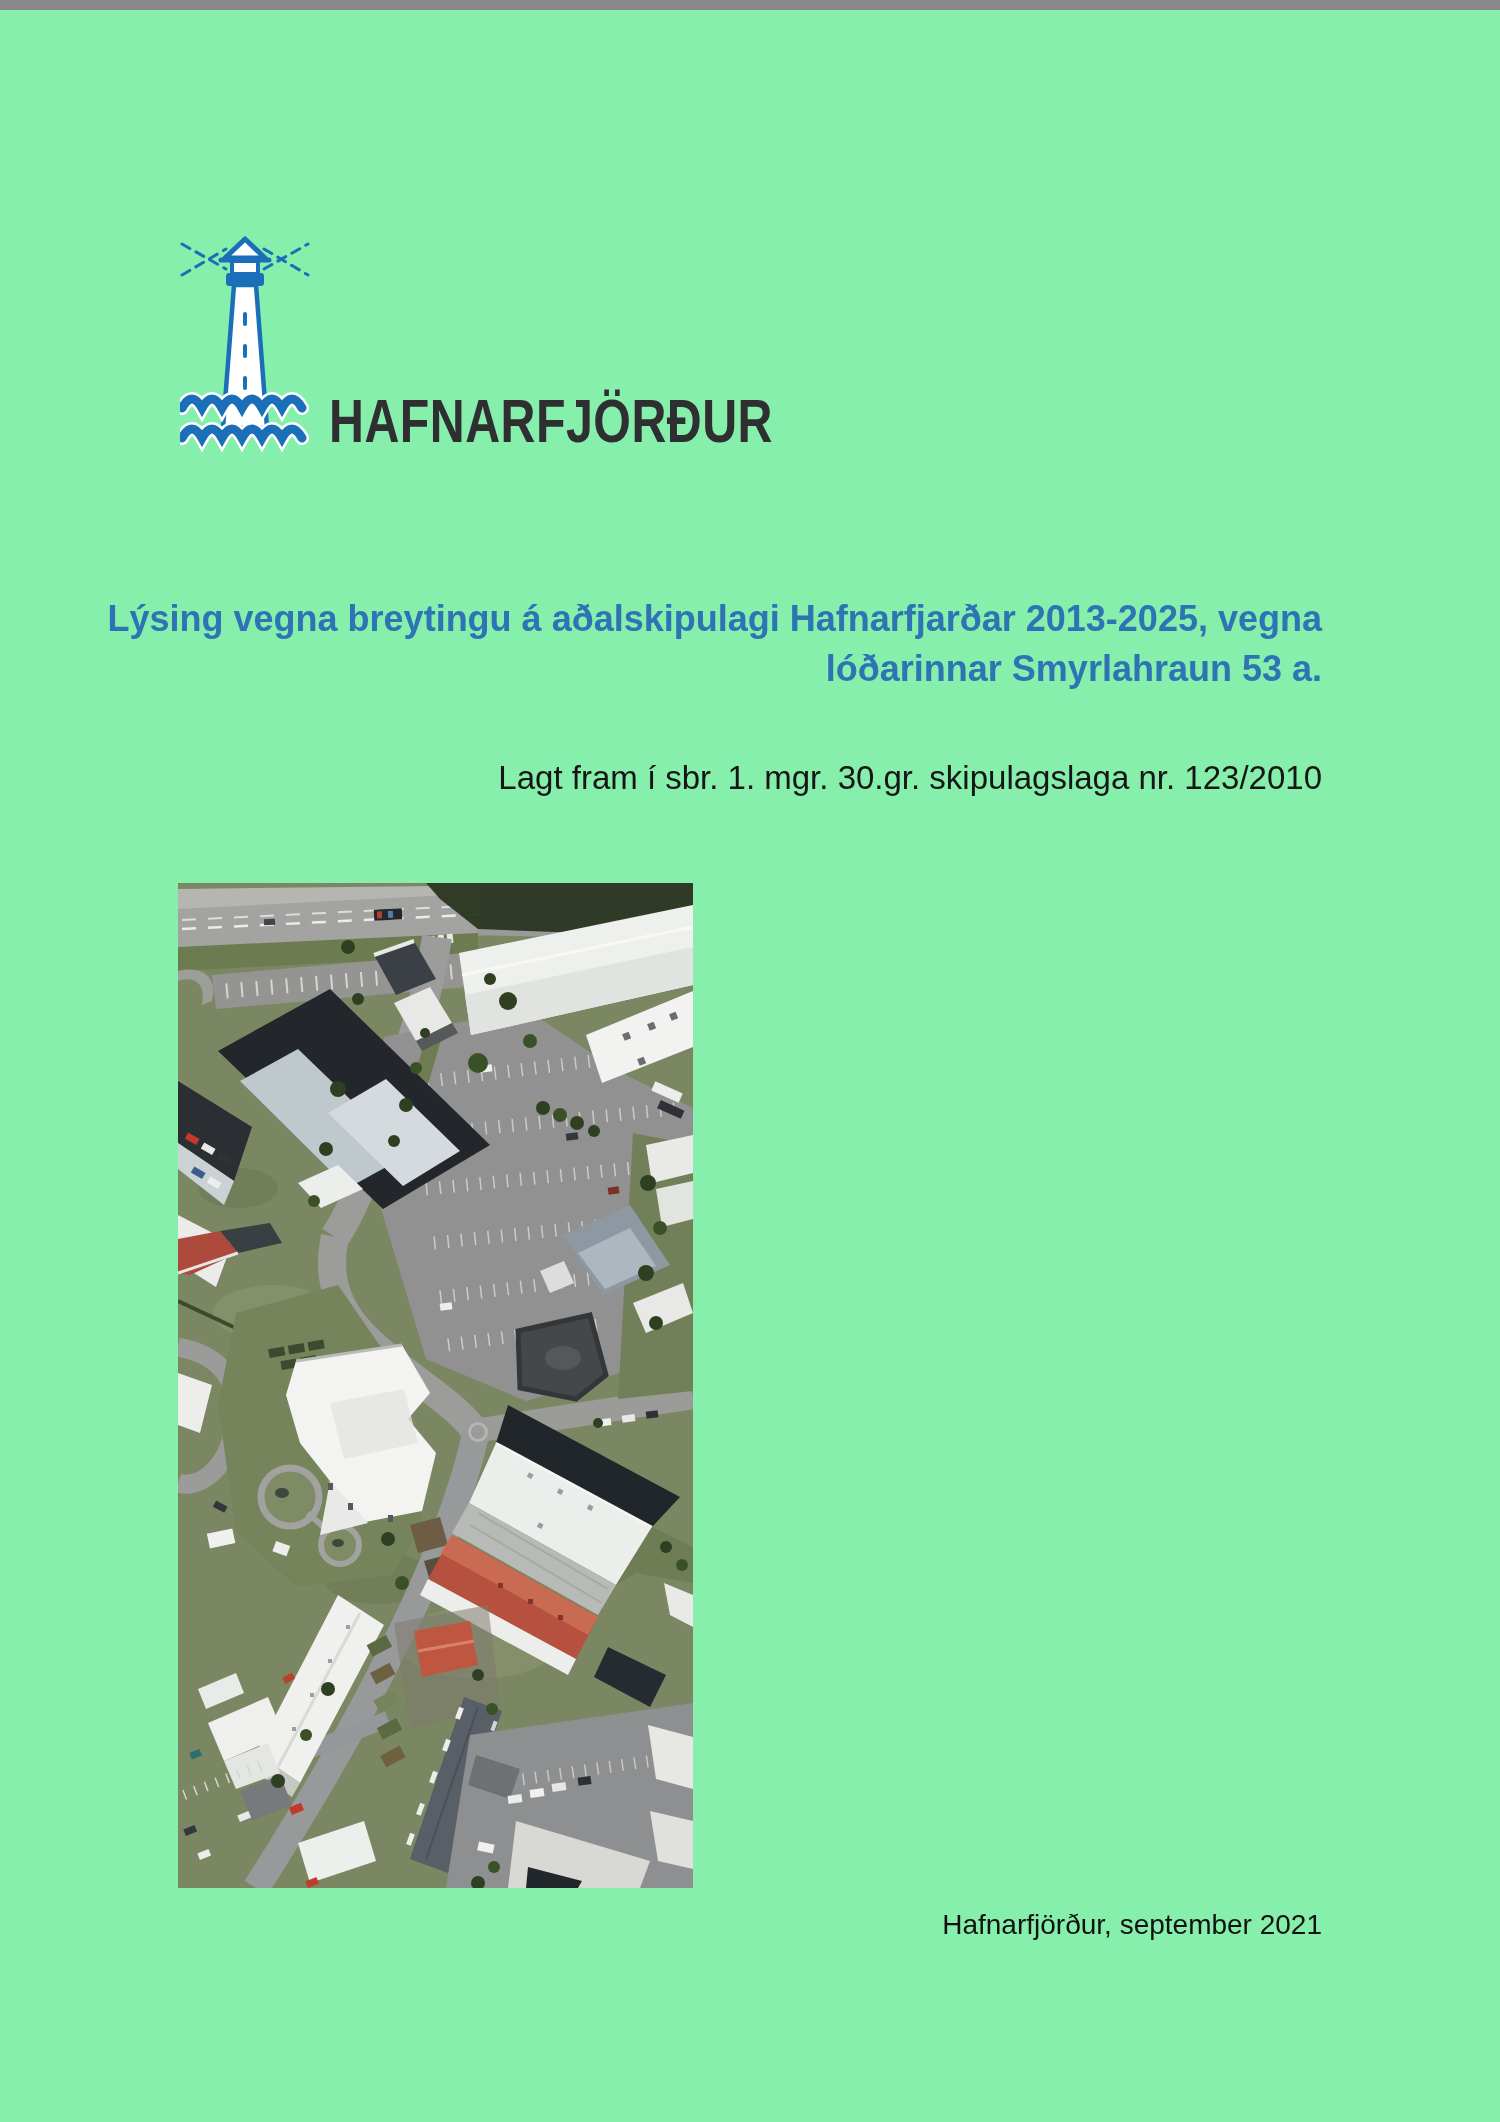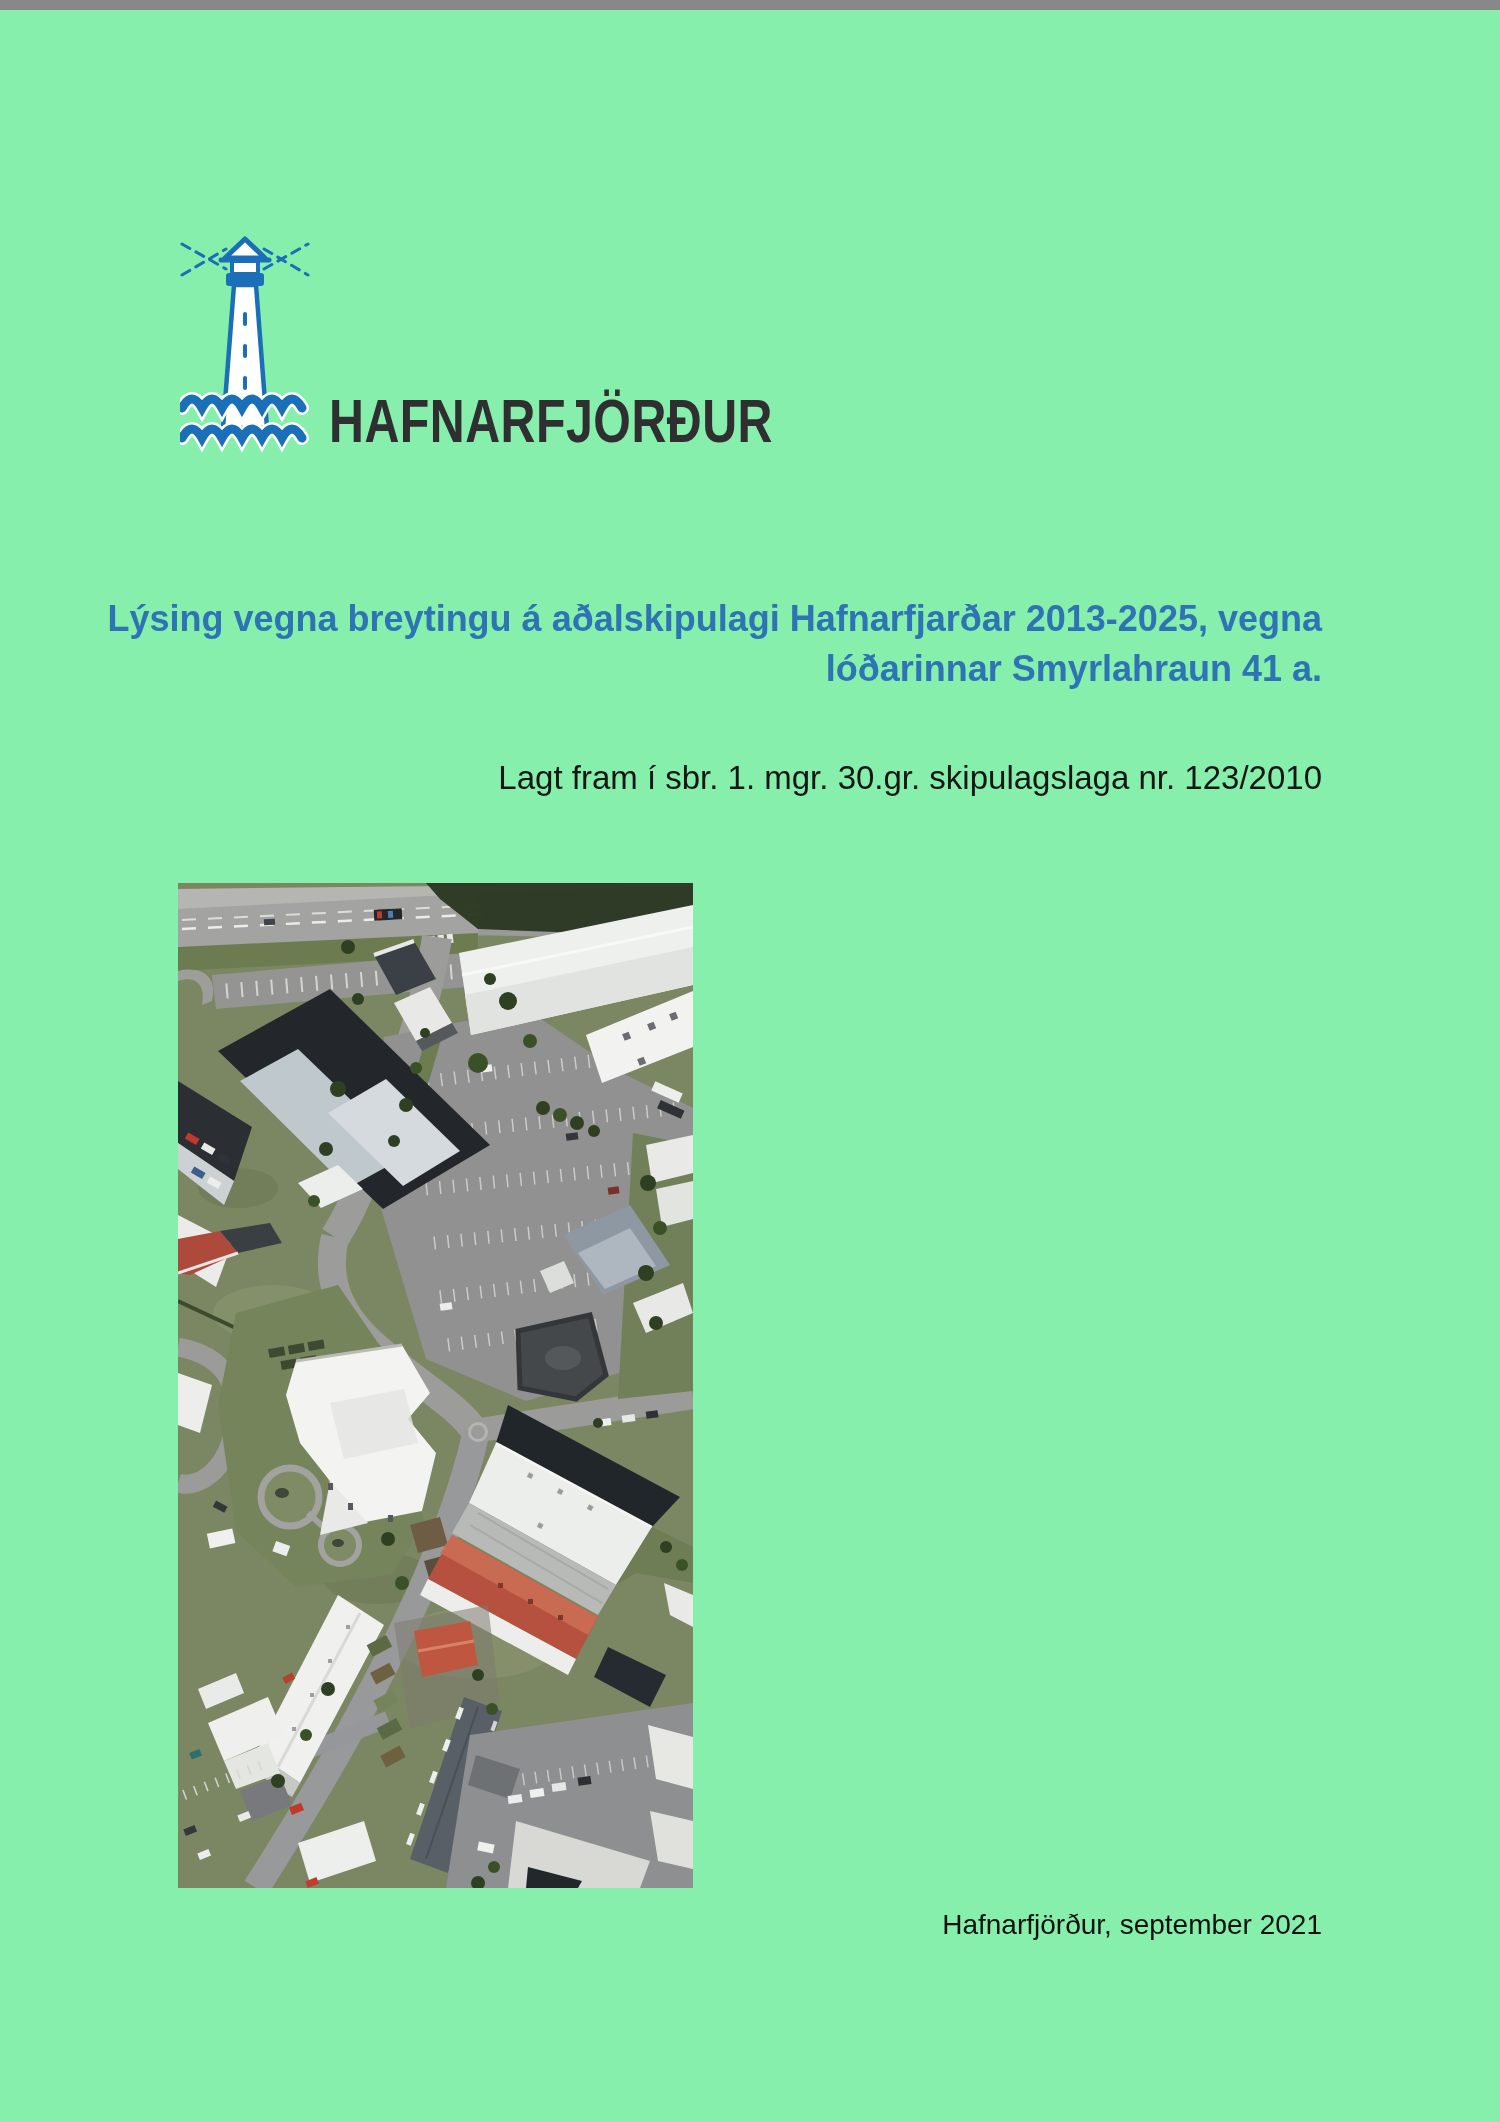--- a/index.html
+++ b/index.html
@@ -85,21 +85,21 @@
           <path d="M2,176 Q12,158 22,176 Q32,158 42,176 Q52,158 62,176 Q72,158 82,176 Q92,158 102,176 Q112,158 122,176"></path>
           <path d="M2,206 Q12,188 22,206 Q32,188 42,206 Q52,188 62,206 Q72,188 82,206 Q92,188 102,206 Q112,188 122,206"></path>
         </g>
       </g>
     </svg>
     <span class="wordmark">HAFNARFJÖRÐUR</span>
   </div>
 
   <div class="title">
     <div>Lýsing vegna breytingu á aðalskipulagi Hafnarfjarðar 2013-2025, vegna</div>
-    <div>lóðarinnar Smyrlahraun 41 a.</div>
+    <div>lóðarinnar Smyrlahraun 53 a.</div>
   </div>
 
   <div class="subtitle">Lagt fram í sbr. 1. mgr. 30.gr. skipulagslaga nr. 123/2010</div>
 
   <div class="photo">
     <svg width="515" height="1005" viewBox="0 0 515 1005">
 
       <rect x="0" y="0" width="515" height="1005" fill="#7b8763"></rect>
       <g opacity="0.3" fill="#9aa57d">
         <ellipse cx="95" cy="430" rx="60" ry="28"></ellipse>

